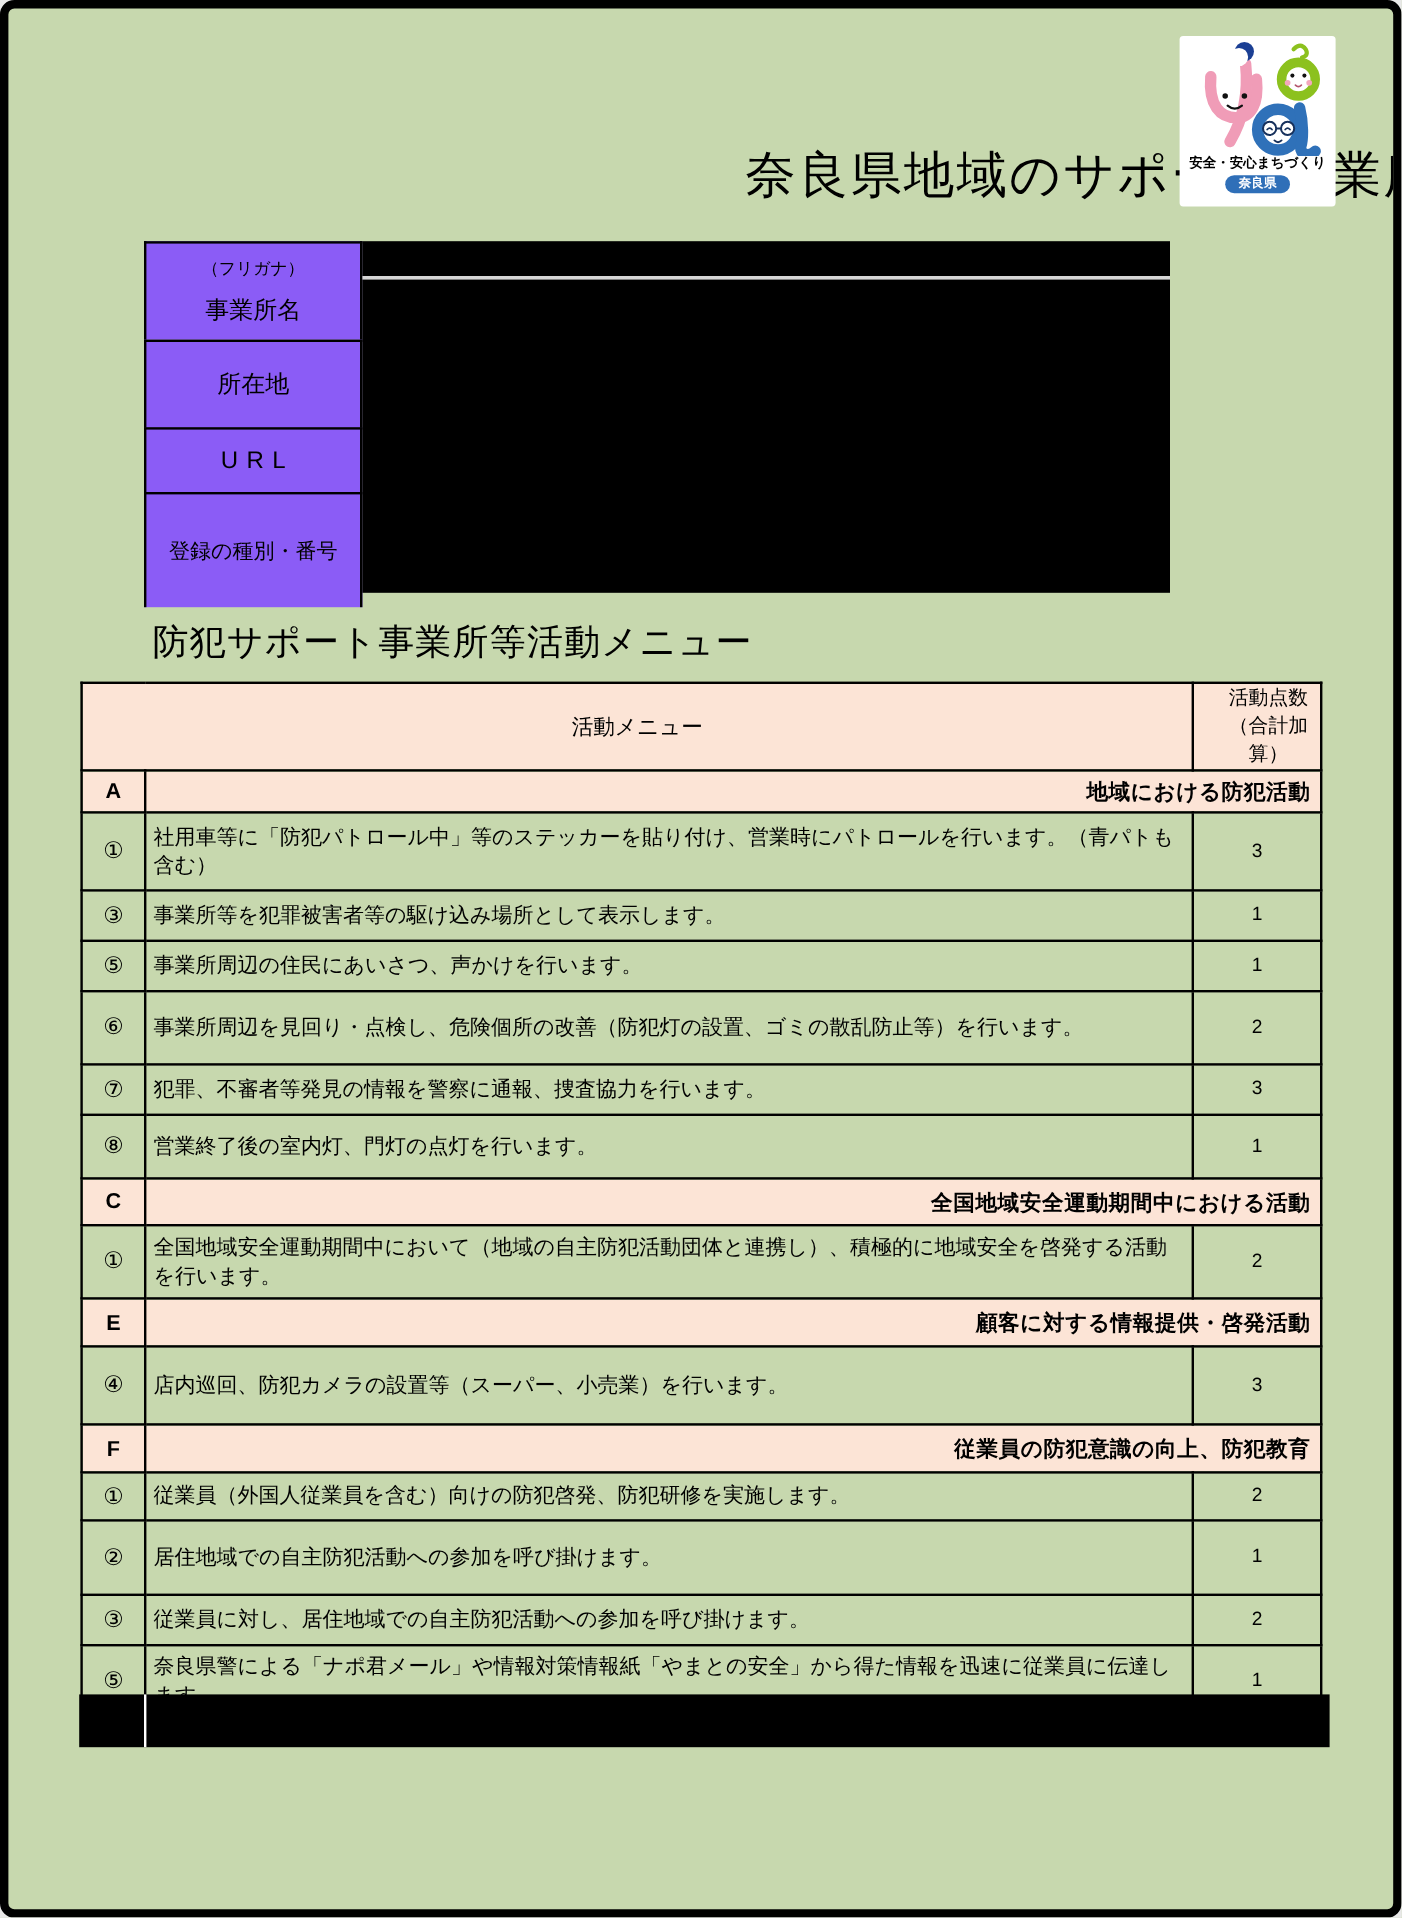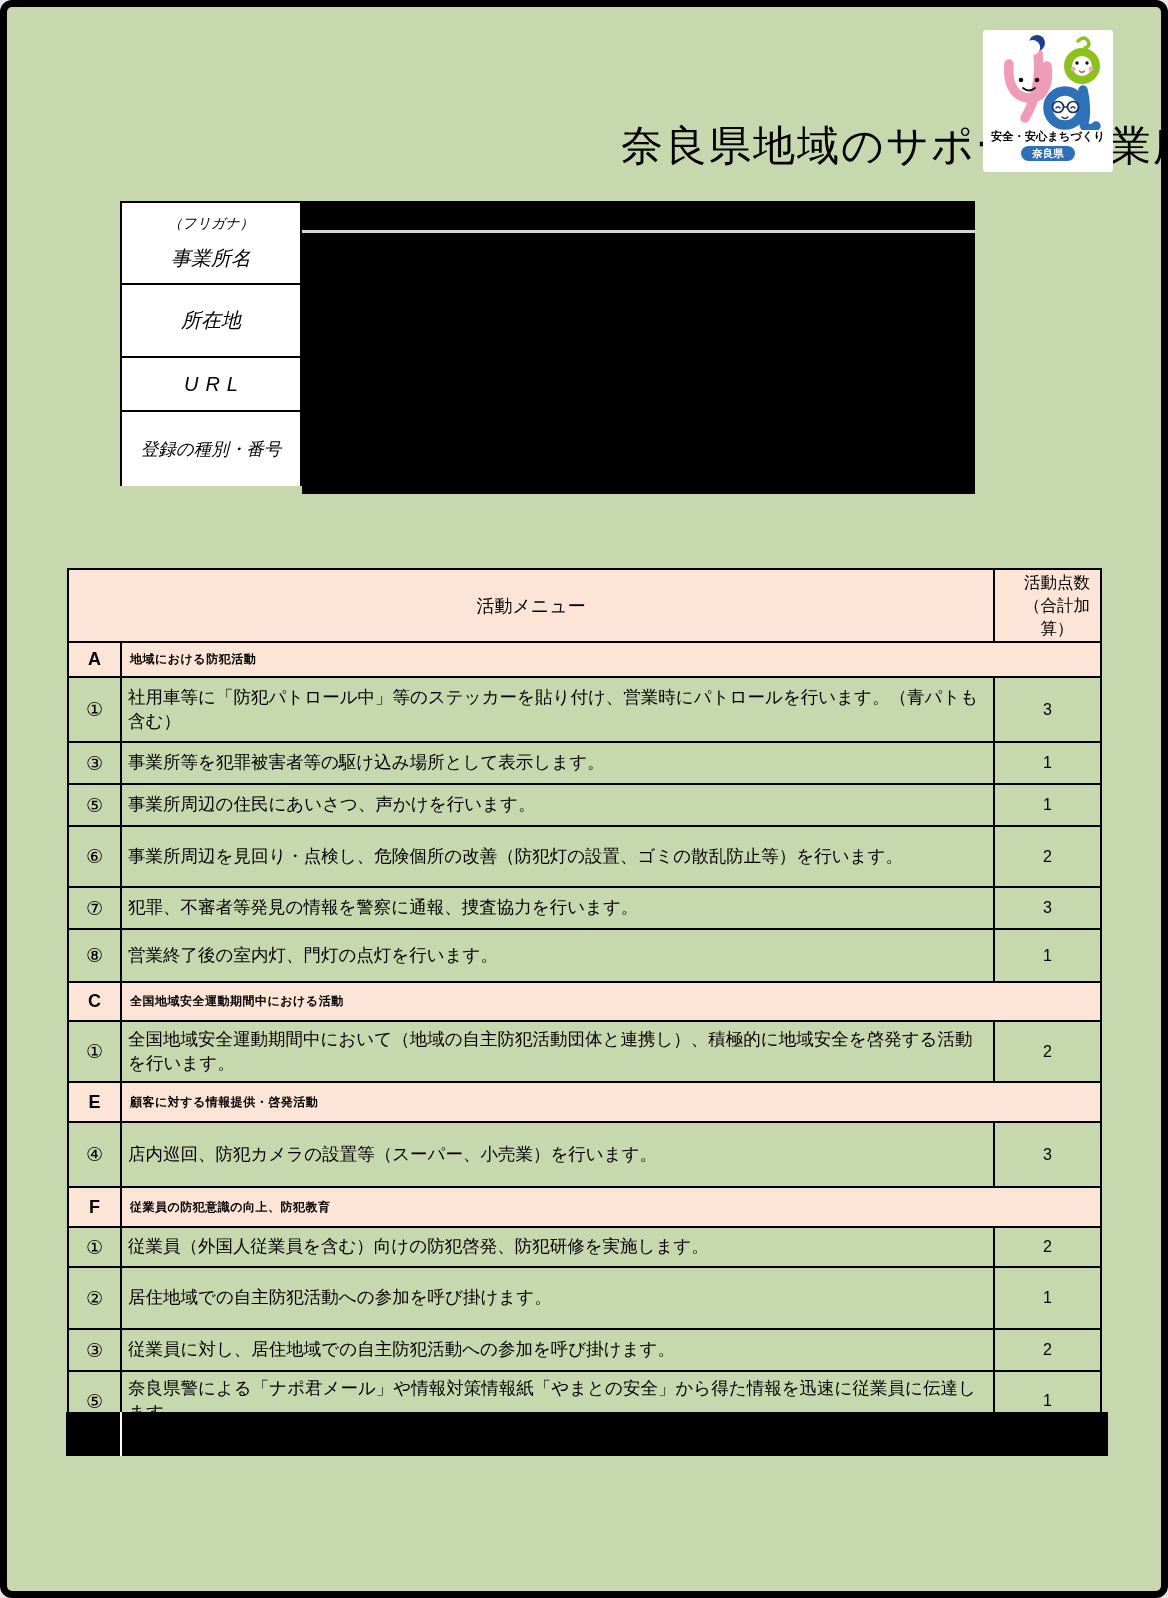--- a/index.html
+++ b/index.html
@@ -21,29 +21,29 @@
   .logo-box svg { display:block; margin:0 auto; }
   .logo-caption { font-size:11.5px; font-weight:bold; line-height:13px; white-space:nowrap; transform:scale(.98); }
   .logo-badge {
     display:inline-block; margin-top:3px; padding:1px 11px 2px;
     background:#2f6fb8; color:#fff; font-size:10.5px; font-weight:bold;
     border-radius:8px; line-height:12px;
   }
   
   .form { position:absolute; left:113px; top:194px; width:855px; height:293px; }
   .form-cell {
-    box-sizing:border-box; width:182px; background:#ffffff;
+    box-sizing:border-box; width:182px; background:#8b5cf6;
     border:2px solid #000; border-bottom:none;
-    display:flex; flex-direction:column; align-items:center; justify-content:center;font-style:italic;
+    display:flex; flex-direction:column; align-items:center; justify-content:center;
   }
   .form-cell:last-child { border-bottom:2px solid #000; }
   .fc-kana-row { height:82px; }
   .fc-addr { height:73px; }
   .fc-url { height:54px; }
-  .fc-reg { height:76px; }
+  .fc-reg { height:96px; }
   .kana-lbl { font-size:14px; margin-bottom:12px; }
   .main-lbl { font-size:20px; }
   .url-lbl { font-size:20px; letter-spacing:7px; padding-left:7px; }
   .reg-lbl { font-size:17.5px; }
   .form-redaction { position:absolute; left:182px; top:0; width:673px; height:293px; background:#000; }
   .kana-sep { position:absolute; left:0; top:29px; width:100%; height:3px; background:#d6d6d6; }
   
   .menu-heading { position:absolute; left:120px; top:508px; font-size:30px; letter-spacing:1px; white-space:nowrap; }
   
   .menu-table {
@@ -52,21 +52,21 @@
   }
   .menu-table td { border:2px solid #000; vertical-align:middle; overflow:hidden; }
   .menu-table td.hd { background:#fce4d6; }
   .h-menu { text-align:center; font-size:18px; }
   .h-pts { text-align:center; font-size:16.5px; line-height:23px;padding-left:20px; }
   td.num { text-align:center; font-size:19px; }
   td.txt { font-size:17.5px; line-height:1.35; padding:2px 8px 2px 6px; }
   td.pts { text-align:center; font-size:16px; }
   tr.sec td { background:#fce4d6; font-weight:bold; }
   tr.sec td.num { font-size:18px; }
-  tr.sec td.sec-title { font-size:12px; padding:0 8px; letter-spacing:.5px; }
+  tr.sec td.sec-title { font-size:18px; padding:0 8px; letter-spacing:.5px;text-align:right; }
   
   .table-redaction { position:absolute; left:59px; top:1405px; width:1042px; height:44px; background:#000; }
   .table-redaction .vline { position:absolute; left:54px; top:0; width:2px; height:100%; background:#fff; }
   
   .notes { position:absolute; left:121px; top:1452px; font-family:"Liberation Serif","DejaVu Serif",serif; }
   .notes-head { font-size:21px; font-weight:bold; line-height:30px; }
   .note-line { font-size:21px; line-height:30px; white-space:nowrap; }
 </style>
 </head>
 <body>
@@ -120,20 +120,21 @@
       <div class="url-lbl">URL</div>
     </div>
     <div class="form-cell fc-reg">
       <div class="reg-lbl">登録の種別・番号</div>
     </div>
     <div class="form-redaction">
       <div class="kana-sep"></div>
     </div>
   </div>
 
+  <div class="menu-heading">防犯サポート事業所等活動メニュー</div>
 
   <table class="menu-table">
     <colgroup>
         <col style="width:53px">
         <col style="width:873px">
         <col style="width:107px">
       </colgroup>
     <tbody>
         <tr style="height:55px">
       <td class="hd h-menu" colspan="2">活動メニュー</td>

